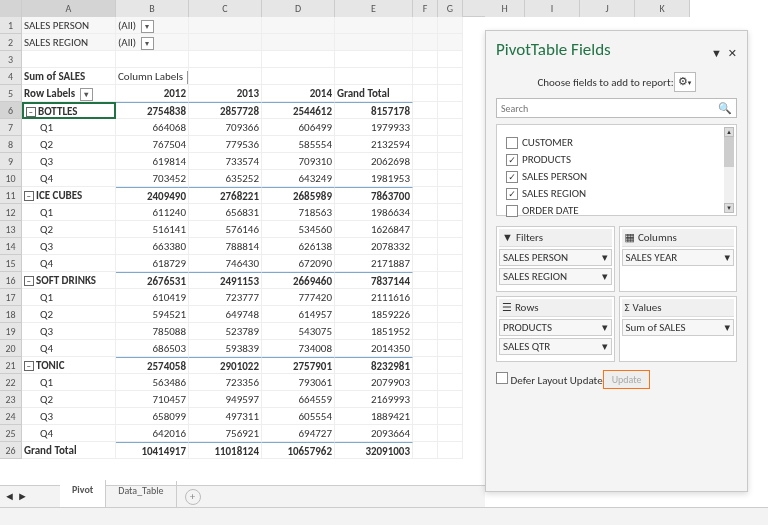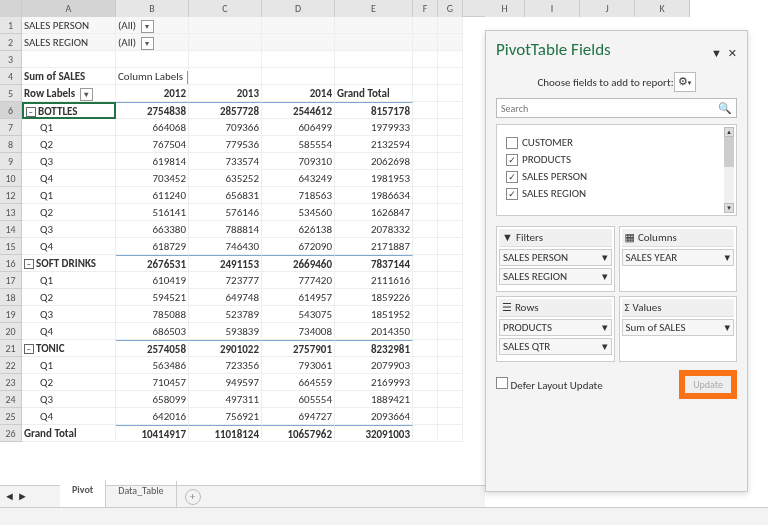--- a/index.html
+++ b/index.html
@@ -38,22 +38,22 @@
 .sico{position:absolute;right:5px;top:4px;font-size:11px;color:#888}
 .flist{background:#fff;border:1px solid #ccc;padding:9px;height:92px;position:relative}
 .fitem{display:flex;align-items:center;gap:4px;height:17px;font-size:10px}
 .cb{width:12px;height:12px;border:1px solid #888;display:inline-flex;align-items:center;justify-content:center;font-size:9px;color:#333;background:#fff}
 .areas{margin-top:10px;font-size:10px;color:#555}
 .amsg{margin-bottom:6px}
 .agrid{display:grid;grid-template-columns:1fr 1fr;gap:4px}
 .abox{border:1px solid #ccc;background:#fff;min-height:66px;padding:2px}
 .ahead{background:#f0f0f0;padding:2px 3px;font-size:10px;color:#555;border-bottom:1px solid #ddd;display:flex;align-items:center;gap:3px}
 .pill{display:flex;justify-content:space-between;align-items:center;background:#f7f7f7;border:1px solid #ccc;margin:2px 0;padding:1px 3px;font-size:10px}
-.defer{display:flex;align-items:center;justify-content:space-between;margin-top:8px;font-size:10px;color:#555}
-.upd{border:6px solid #f97316;background:#eee;padding:2px 8px;color:#aaa;font-size:10px}
+.defer{display:flex;align-items:center;margin-top:8px;font-size:10px;color:#555}
+.upd{border:1px solid #f97316;background:#eee;padding:2px 8px;color:#aaa;font-size:10px}
 .sbv{position:absolute;right:2px;top:2px;width:10px;height:86px;background:#f0f0f0}
 .sbt{width:10px;height:10px;background:#ddd;border:1px solid #bbb;font-size:7px;text-align:center;line-height:8px}
 .sbth{position:absolute;top:10px;width:10px;height:30px;background:#cdcdcd}
 .lettercols{position:absolute;left:485px;top:0;height:17px;display:flex}
 </style>
 </head>
 <body>
 
 <div class="grid">
   <div class="colhead">
@@ -157,20 +157,30 @@
         <div class="cell cF"></div>
         <div class="cell cG"></div>
       </div>
       <div class="row ">
         <div class="rh">10</div>
         <div class="cell cA indent">Q4</div>
         <div class="cell cB num">703452</div>
         <div class="cell cC num">635252</div>
         <div class="cell cD num">643249</div>
         <div class="cell cE num">1981953</div>
+        <div class="cell cF"></div>
+        <div class="cell cG"></div>
+      </div>
+      <div class="row ">
+        <div class="rh">11</div>
+        <div class="cell cA bold"><span class="cm">−</span>ICE CUBES</div>
+        <div class="cell cB bold num bt">2409490</div>
+        <div class="cell cC bold num bt">2768221</div>
+        <div class="cell cD bold num bt">2685989</div>
+        <div class="cell cE bold num bt">7863700</div>
         <div class="cell cF"></div>
         <div class="cell cG"></div>
       </div>
       <div class="row ">
         <div class="rh">12</div>
         <div class="cell cA indent">Q1</div>
         <div class="cell cB num">611240</div>
         <div class="cell cC num">656831</div>
         <div class="cell cD num">718563</div>
         <div class="cell cE num">1986634</div>
@@ -365,20 +375,24 @@
           <span>PRODUCTS</span>
         </div>
         <div class="fitem">
           <span class="cb">✓</span>
           <span>SALES PERSON</span>
         </div>
         <div class="fitem">
           <span class="cb">✓</span>
           <span>SALES REGION</span>
         </div>
+        <div class="fitem">
+          <span class="cb"></span>
+          <span>ORDER DATE</span>
+        </div>
       </div>
     <div class="sbv">
       <div class="sbt">▴</div>
       <div class="sbth"></div>
       <div class="sbt" style="position:absolute;bottom:0">▾</div>
     </div>
   </div>
   <div class="areas">
     <div class="agrid">
       <div class="abox">

